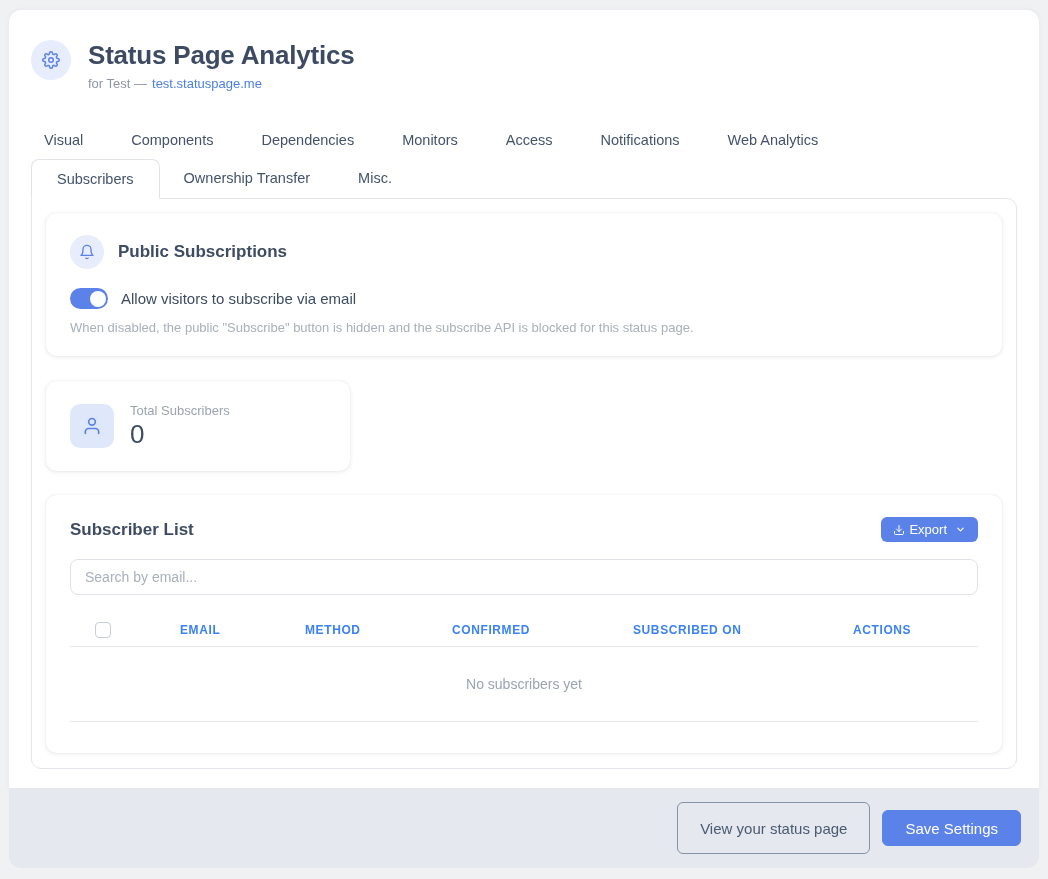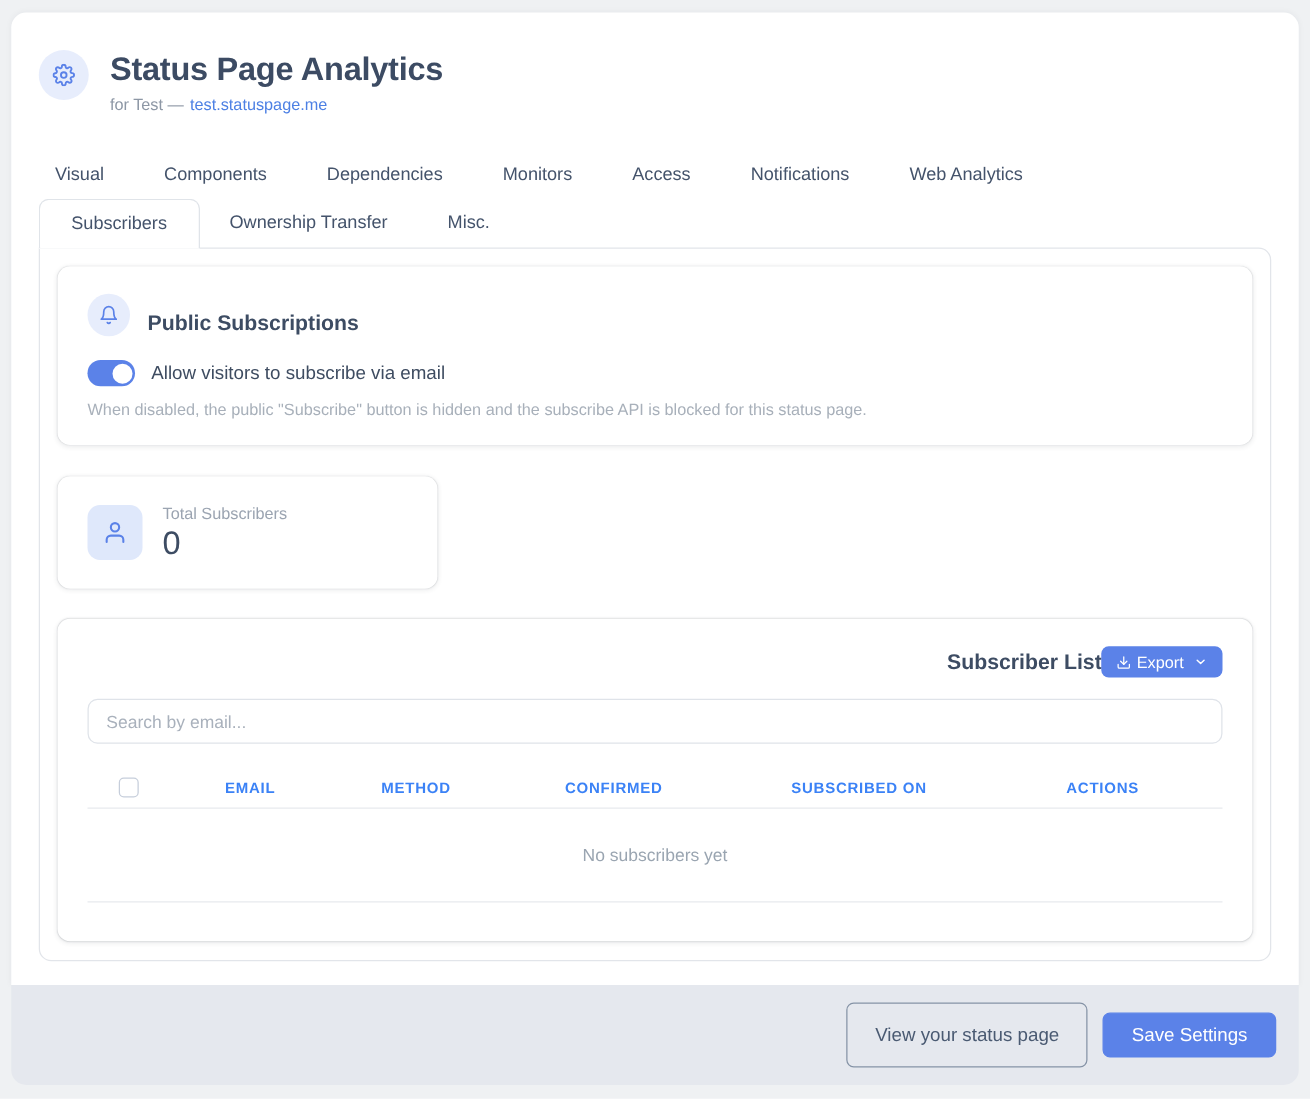--- a/index.html
+++ b/index.html
@@ -58,21 +58,21 @@
     background:#fff;
     position:relative; z-index:1;
   }
   .sub-card {
     background:#fff; border-radius:10px;
     box-shadow:0 1px 4px rgba(35,46,60,0.10), 0 0 1px rgba(35,46,60,0.14);
   }
 
   
   .public-card { height:143px; padding:22px 24px; }
-  .card-head { display:flex; align-items:flex-end; gap:14px; }
+  .card-head { display:flex; align-items:center; gap:14px; }
   .small-badge {
     width:34px; height:34px; border-radius:50%;
     background:#e7edfc; color:#5b82e8;
     display:flex; align-items:center; justify-content:center; flex:none;
   }
   .card-title { font-size:17px; font-weight:600; color:#3d4c63; }
   .toggle-row { margin-top:19px; display:flex; align-items:center; gap:13px; }
   .toggle {
     width:38px; height:21px; border-radius:11px; background:#5b82e8;
     position:relative; cursor:pointer; flex:none;
@@ -92,21 +92,21 @@
   .square-badge {
     width:44px; height:44px; border-radius:10px;
     background:#dfe8fb; color:#5b82e8;
     display:flex; align-items:center; justify-content:center; flex:none;
   }
   .stat-label { font-size:13px; color:#9ba4b1;text-align:center; }
   .stat-value { font-size:26px; color:#3d4c63; font-weight:500; margin-top:2px; line-height:1.1; }
 
   
   .list-card { margin-top:24px; height:258px; padding:22px 24px; }
-  .list-head { display:flex; align-items:center; justify-content:flex-end; }
+  .list-head { display:flex; align-items:center; justify-content:space-between; }
   .export-btn {
     background:#5b82e8; color:#ffffff; border:none; border-radius:6px;
     height:25px; padding:0 12px; font-size:13px;
     display:flex; align-items:center; gap:4px; cursor:pointer;
     font-family:"Liberation Sans", sans-serif;
   }
   .search-input {
     margin-top:17px; width:100%; height:36px;
     border:1px solid #dfe3e9; border-radius:8px;
     padding:0 14px; font-size:14px; color:#3e4c61; outline:none;

